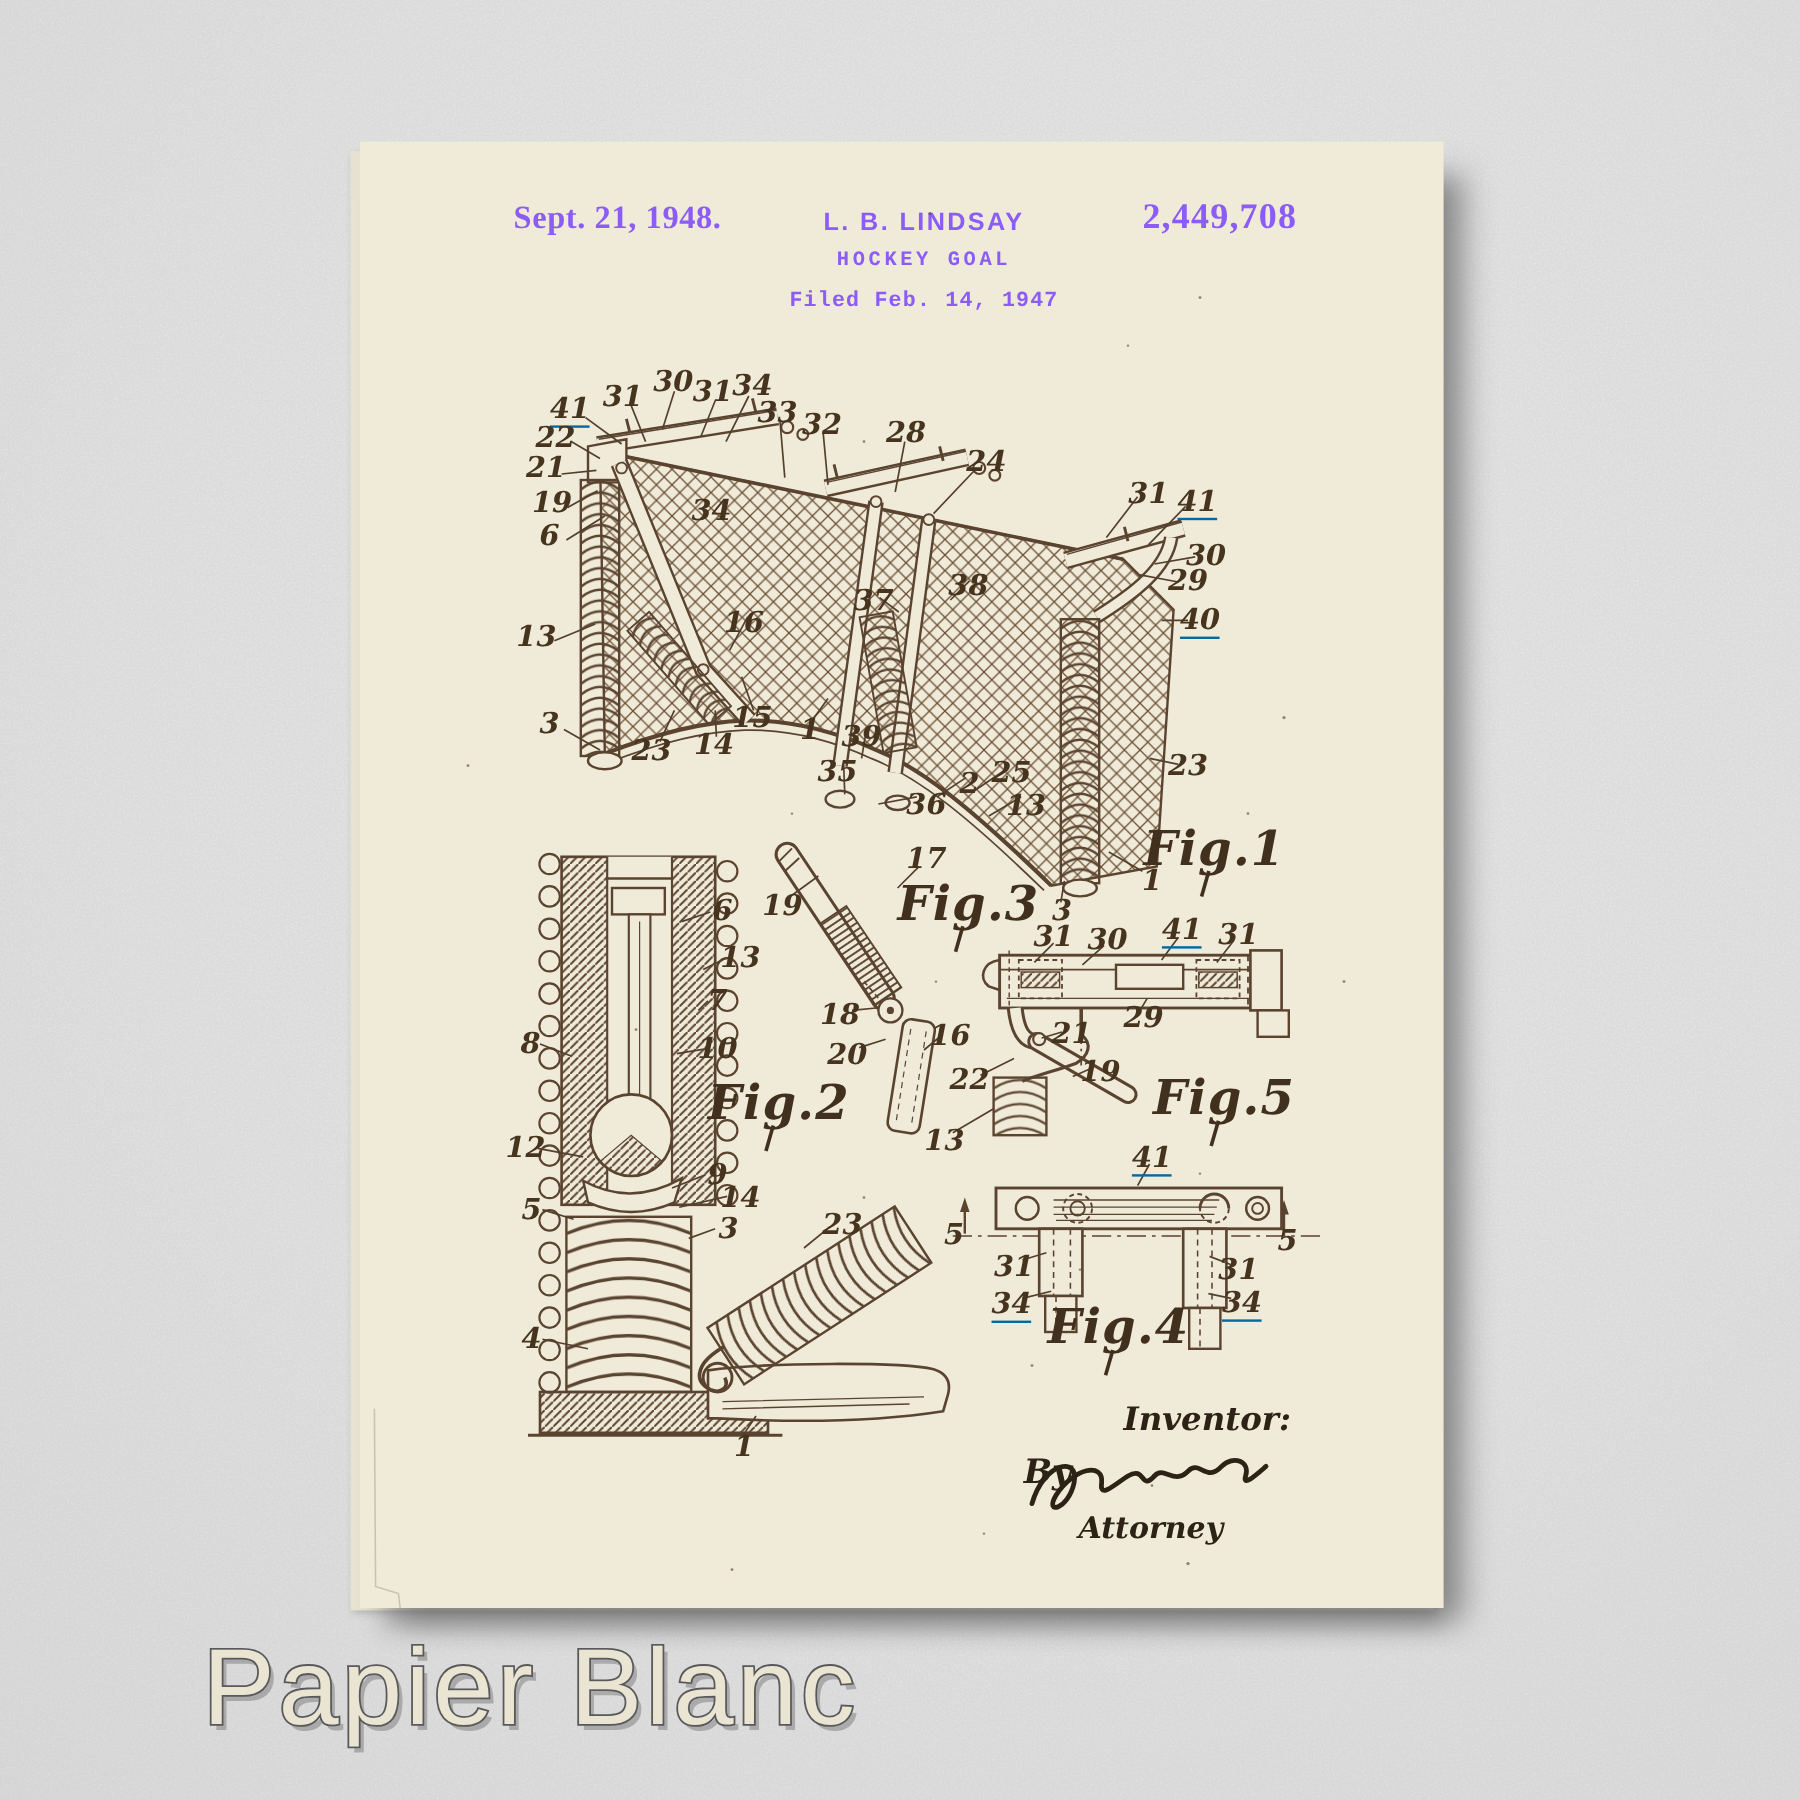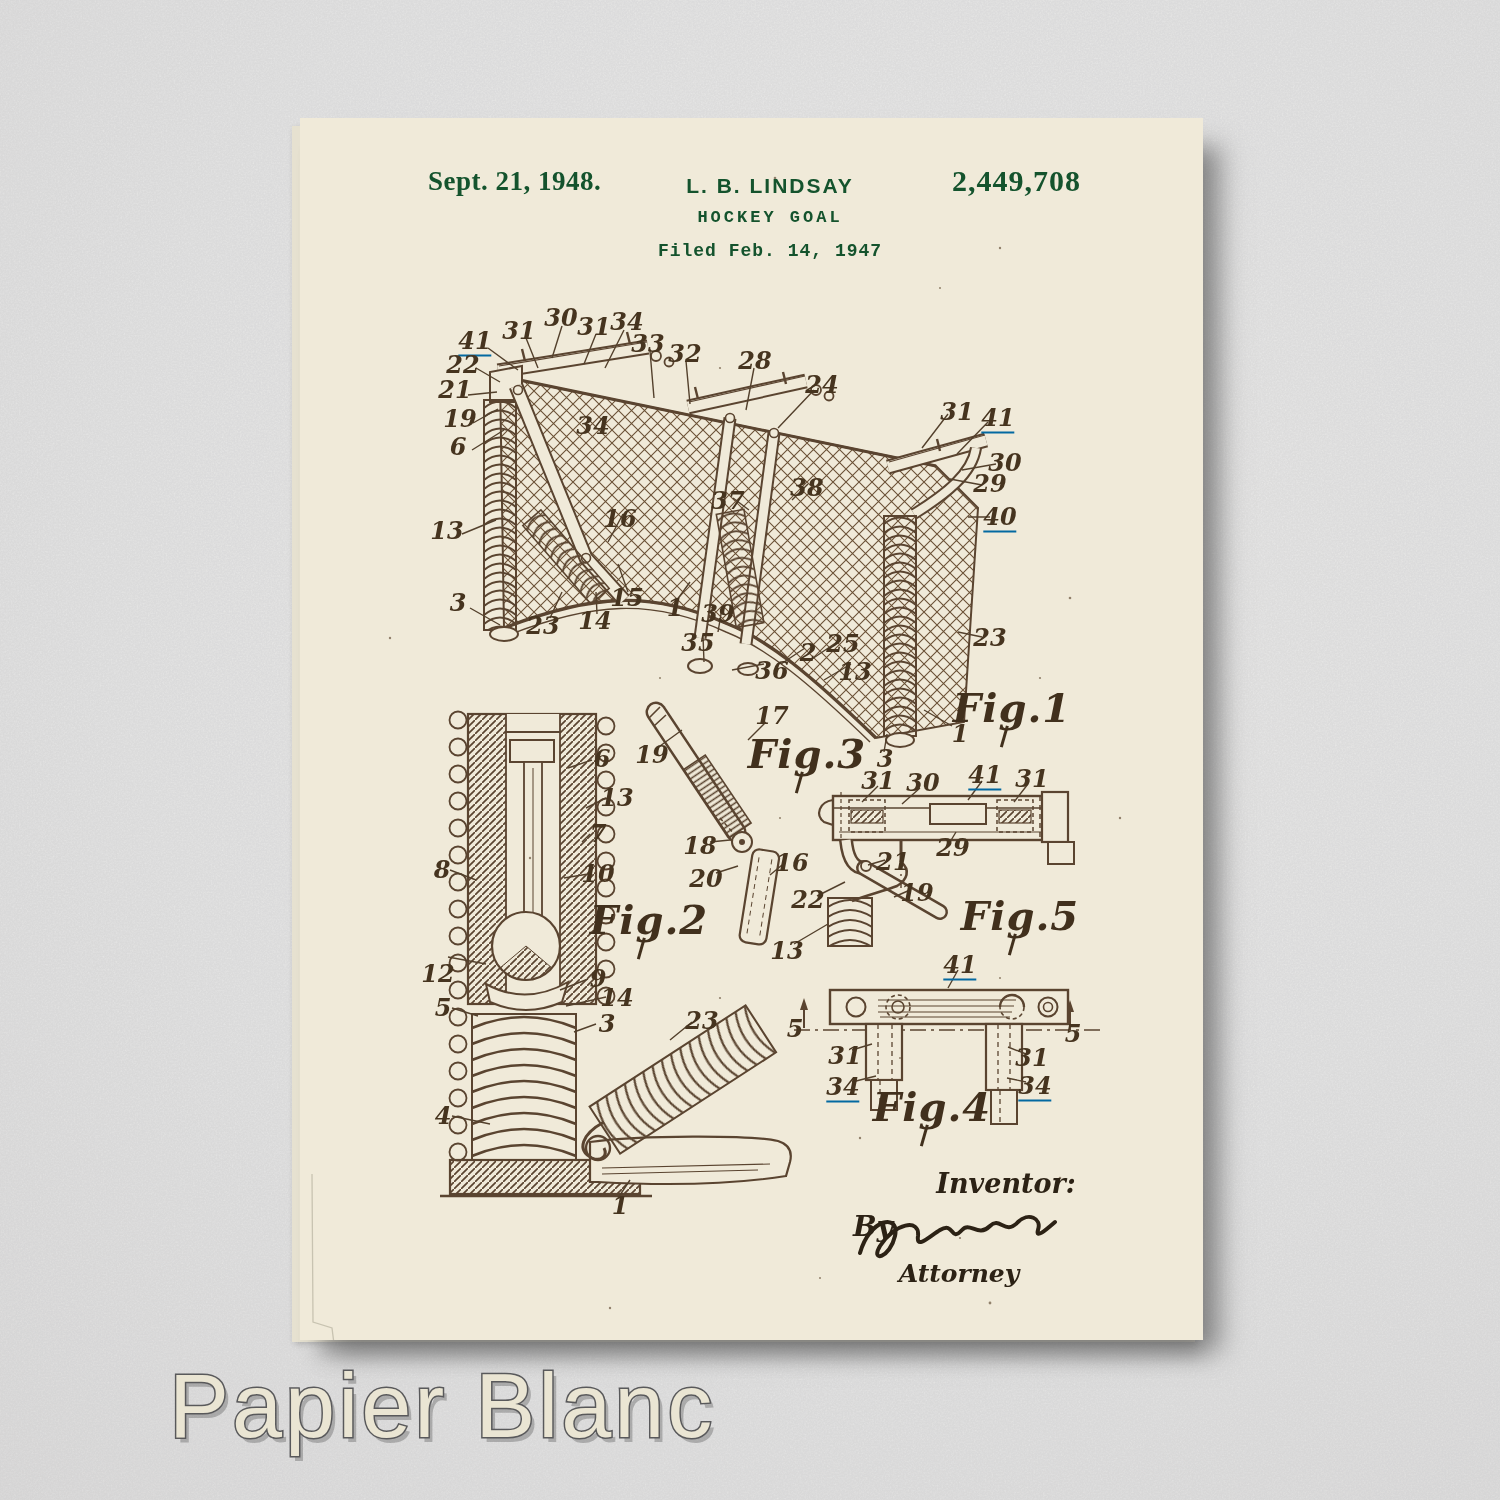--- a/index.html
+++ b/index.html
@@ -4,21 +4,21 @@
 <style>
   html,body{margin:0;padding:0;background:#e7e7e6;}
   .stage{position:relative;width:1500px;height:1500px;overflow:hidden;
          background:radial-gradient(1300px 1300px at 55% 38%, #f3f2f0 0%, #ebebea 55%, #e2e1e0 100%);
          font-family:"Liberation Serif", serif;}
   .grain{position:absolute;left:0;top:0;pointer-events:none;}
   .stack-sheet{position:absolute;left:292px;top:126px;width:903px;height:1216px;
          background:#e6e1d0;box-shadow:2px 2px 6px rgba(0,0,0,.18);}
   .poster{position:absolute;left:300px;top:118px;width:903px;height:1222px;background:#f0ead9;
          box-shadow:26px 20px 24px -8px rgba(95,95,95,.62), 8px 26px 18px -10px rgba(110,110,110,.45);}
-  .hdr{position:absolute;color:#14532d;white-space:nowrap;}
+  .hdr{position:absolute;color:#8b5cf6;white-space:nowrap;}
   .h-date{left:128px;top:48px;font:700 27px "Liberation Serif",serif;letter-spacing:.5px;}
   .h-center{left:300px;width:340px;text-align:center;}
   .h-name{top:56px;font:700 21px "Liberation Sans",sans-serif;letter-spacing:2px;}
   .h-title{top:90px;font:700 17px "Liberation Mono",monospace;letter-spacing:3px;}
   .h-filed{top:123px;font:700 18px "Liberation Mono",monospace;letter-spacing:1px;}
   .h-num{left:652px;top:46px;font:700 30px "Liberation Serif",serif;letter-spacing:1px;}
   .art{position:absolute;left:0;top:0;}
   .ann-layer{position:absolute;left:0;top:0;width:100%;height:100%;pointer-events:none;}
   .ann{position:absolute;transform:translate(-50%,-50%);font:600 italic 24px "DejaVu Serif",serif;
        color:#46341f;white-space:nowrap;}
@@ -356,21 +356,21 @@
         <span class="ann" style="left: 660px; top: 615px;">1</span>
         <span class="ann" style="left: 585px; top: 640px;">3</span>
         <span class="ann fig" style="left: 712px; top: 589px;">Fig.1</span>
       </div>
     <div class="ann-layer">
         <span class="ann" style="left: 302px; top: 640px;">6</span>
         <span class="ann" style="left: 317px; top: 679px;">13</span>
         <span class="ann" style="left: 298px; top: 715px;">7</span>
         <span class="ann" style="left: 142px; top: 751px;">8</span>
         <span class="ann" style="left: 298px; top: 755px;">10</span>
-        <span class="ann" style="left: 138px; top: 838px; margin-top: 17px;">12</span>
+        <span class="ann" style="left: 138px; top: 838px;">12</span>
         <span class="ann" style="left: 298px; top: 860px;">9</span>
         <span class="ann" style="left: 317px; top: 879px;">14</span>
         <span class="ann" style="left: 143px; top: 889px;">5</span>
         <span class="ann" style="left: 307px; top: 905px;">3</span>
         <span class="ann" style="left: 402px; top: 902px;">23</span>
         <span class="ann" style="left: 143px; top: 997px;">4</span>
         <span class="ann" style="left: 320px; top: 1087px;">1</span>
         <span class="ann fig" style="left: 349px; top: 801px;">Fig.2</span>
       </div>
     <div class="ann-layer">

